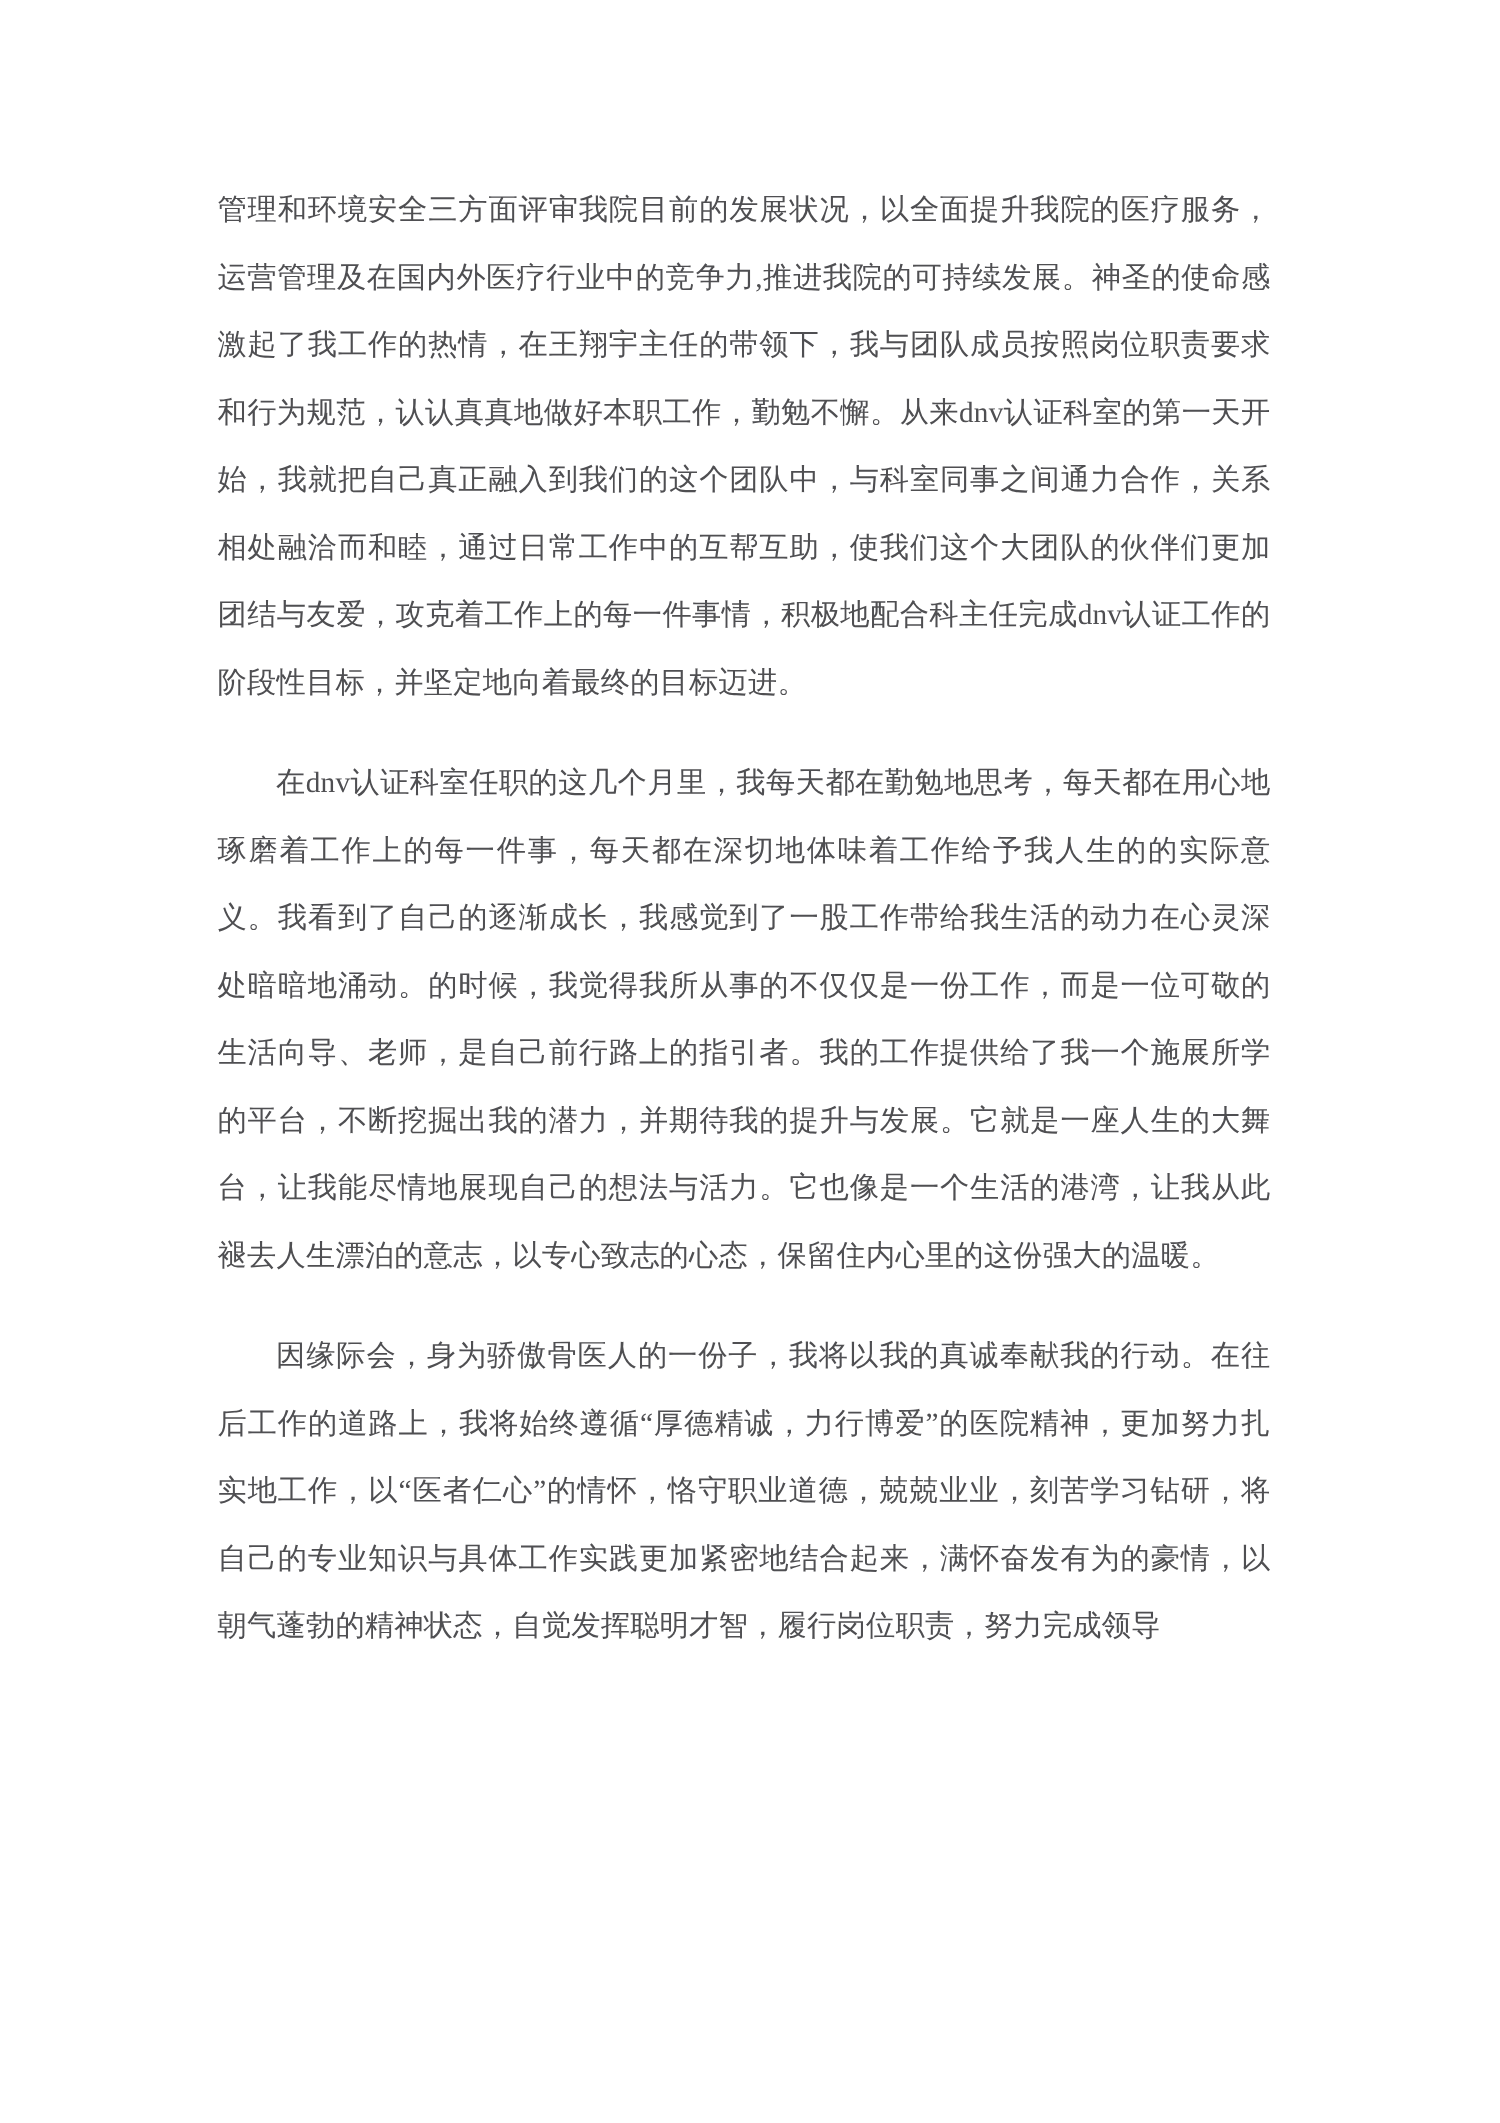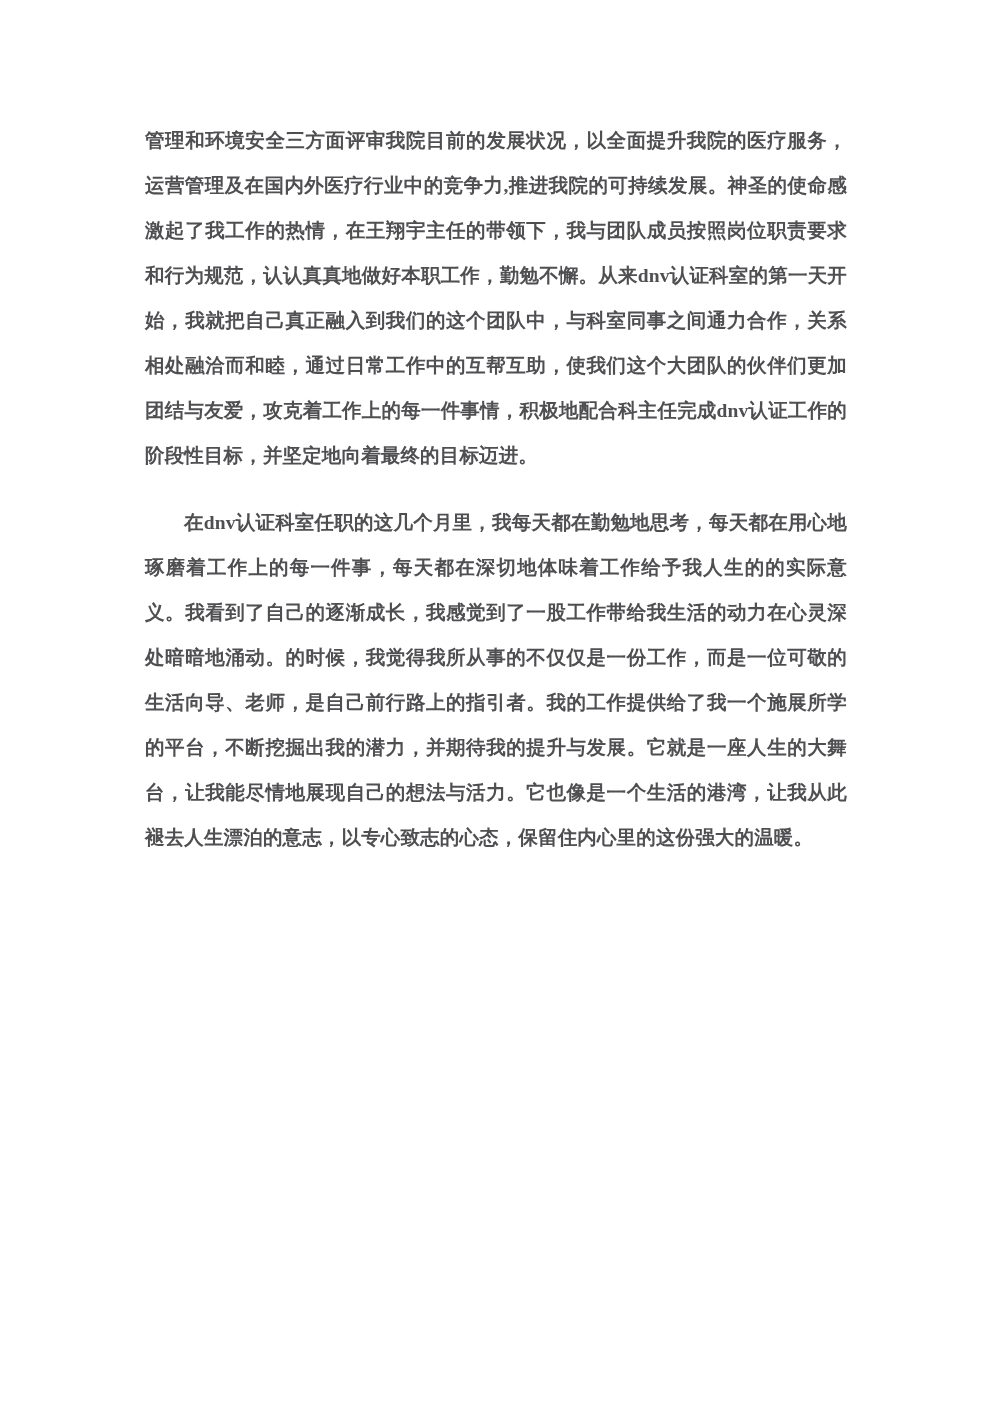--- a/index.html
+++ b/index.html
@@ -30,21 +30,21 @@
   }
 
   .para {
     margin: 0 0 0 0;
     font-size: 19.5px;
     line-height: 45px;
     color: #4f4f52;
     text-align: justify;
     text-justify: inter-ideograph;
     letter-spacing: 0.15px;
-    font-weight: 700;
+    font-weight: 400;
     -webkit-font-smoothing: antialiased;
   }
 
   .para.indent {
     text-indent: 2em;
   }
 
   
   .para + .para {
     margin-top: 22px;
@@ -54,15 +54,16 @@
 <body>
 
 <div class="page">
   <div class="page-body">
 
     <p class="para">管理和环境安全三方面评审我院目前的发展状况，以全面提升我院的医疗服务，运营管理及在国内外医疗行业中的竞争力,推进我院的可持续发展。神圣的使命感激起了我工作的热情，在王翔宇主任的带领下，我与团队成员按照岗位职责要求和行为规范，认认真真地做好本职工作，勤勉不懈。从来dnv认证科室的第一天开始，我就把自己真正融入到我们的这个团队中，与科室同事之间通力合作，关系相处融洽而和睦，通过日常工作中的互帮互助，使我们这个大团队的伙伴们更加团结与友爱，攻克着工作上的每一件事情，积极地配合科主任完成dnv认证工作的阶段性目标，并坚定地向着最终的目标迈进。</p>
 
 
     <p class="para indent">在dnv认证科室任职的这几个月里，我每天都在勤勉地思考，每天都在用心地琢磨着工作上的每一件事，每天都在深切地体味着工作给予我人生的的实际意义。我看到了自己的逐渐成长，我感觉到了一股工作带给我生活的动力在心灵深处暗暗地涌动。的时候，我觉得我所从事的不仅仅是一份工作，而是一位可敬的生活向导、老师，是自己前行路上的指引者。我的工作提供给了我一个施展所学的平台，不断挖掘出我的潜力，并期待我的提升与发展。它就是一座人生的大舞台，让我能尽情地展现自己的想法与活力。它也像是一个生活的港湾，让我从此褪去人生漂泊的意志，以专心致志的心态，保留住内心里的这份强大的温暖。</p>
 
+    <p class="para indent">因缘际会，身为骄傲骨医人的一份子，我将以我的真诚奉献我的行动。在往后工作的道路上，我将始终遵循“厚德精诚，力行博爱”的医院精神，更加努力扎实地工作，以“医者仁心”的情怀，恪守职业道德，兢兢业业，刻苦学习钻研，将自己的专业知识与具体工作实践更加紧密地结合起来，满怀奋发有为的豪情，以朝气蓬勃的精神状态，自觉发挥聪明才智，履行岗位职责，努力完成领导</p>
 
   </div>
 </div>
 
 </body></html>

